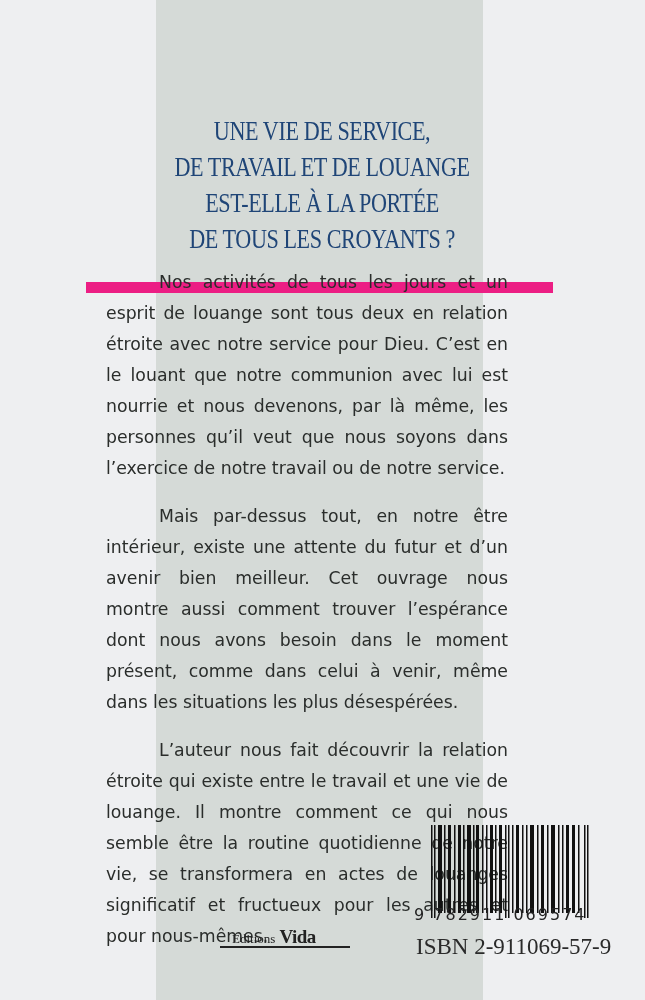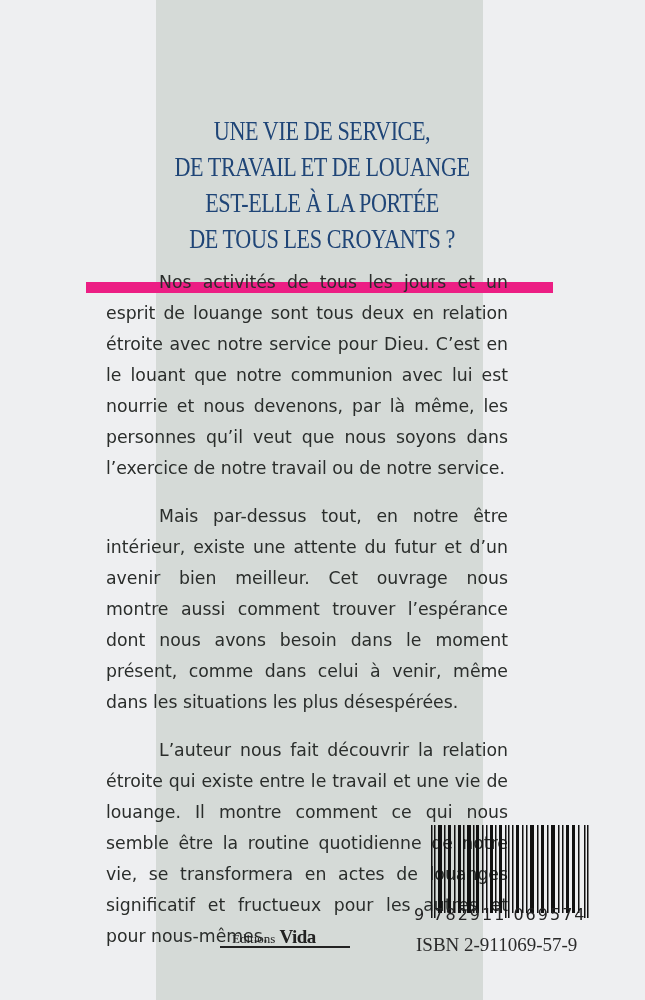--- a/index.html
+++ b/index.html
@@ -5,21 +5,21 @@
   html,body{margin:0;padding:0;}
   body{width:645px;height:1000px;background:#eeeff1;position:relative;overflow:hidden;font-family:"DejaVu Sans",sans-serif;}
   .panel{position:absolute;left:156px;top:0;width:327px;height:1000px;background:#d5dad7;}
   .title{position:absolute;left:0;width:645px;top:113px;text-align:center;font-family:"Liberation Serif",serif;color:#1f4577;font-size:27px;line-height:36px;letter-spacing:-0.5px;transform:scaleX(0.82);transform-origin:320px 0;}
   .title div{white-space:nowrap;}
   .rule{position:absolute;left:86px;top:282px;width:467px;height:11px;background:#ec1e84;}
   .body{position:absolute;left:106px;top:250px;width:402px;color:#2a2d2b;font-size:17.3px;line-height:31px;text-align:justify;}
   .body p{margin:17px 0 13px 0;text-indent:53px;}
   .barcode{position:absolute;left:431px;top:825px;width:158px;height:100px;}
   .digits{position:absolute;left:414px;top:905px;font-family:"DejaVu Sans",sans-serif;font-size:16px;color:#222;letter-spacing:2px;background:transparent;}
-  .isbn{position:absolute;left:416px;top:934px;font-family:"Liberation Serif",serif;font-size:19px;color:#2a2a2a;}
+  .isbn{position:absolute;left:416px;top:934px;font-family:"Liberation Serif",serif;font-size:23px;color:#2a2a2a;}
   .publisher{position:absolute;left:232px;top:926px;font-size:13px;color:#222;}
   .publisher .ed{font-family:Liberation Serif, serif;}
   .publisher .vida{font-family:"Liberation Serif",serif;font-weight:bold;font-size:19px;letter-spacing:-0.5px;text-align:center;}
   .pubrule{position:absolute;left:220px;top:946px;width:130px;height:1.5px;background:#222;}
 </style>
 </head>
 <body>
 
 <div class="panel"></div>
 

